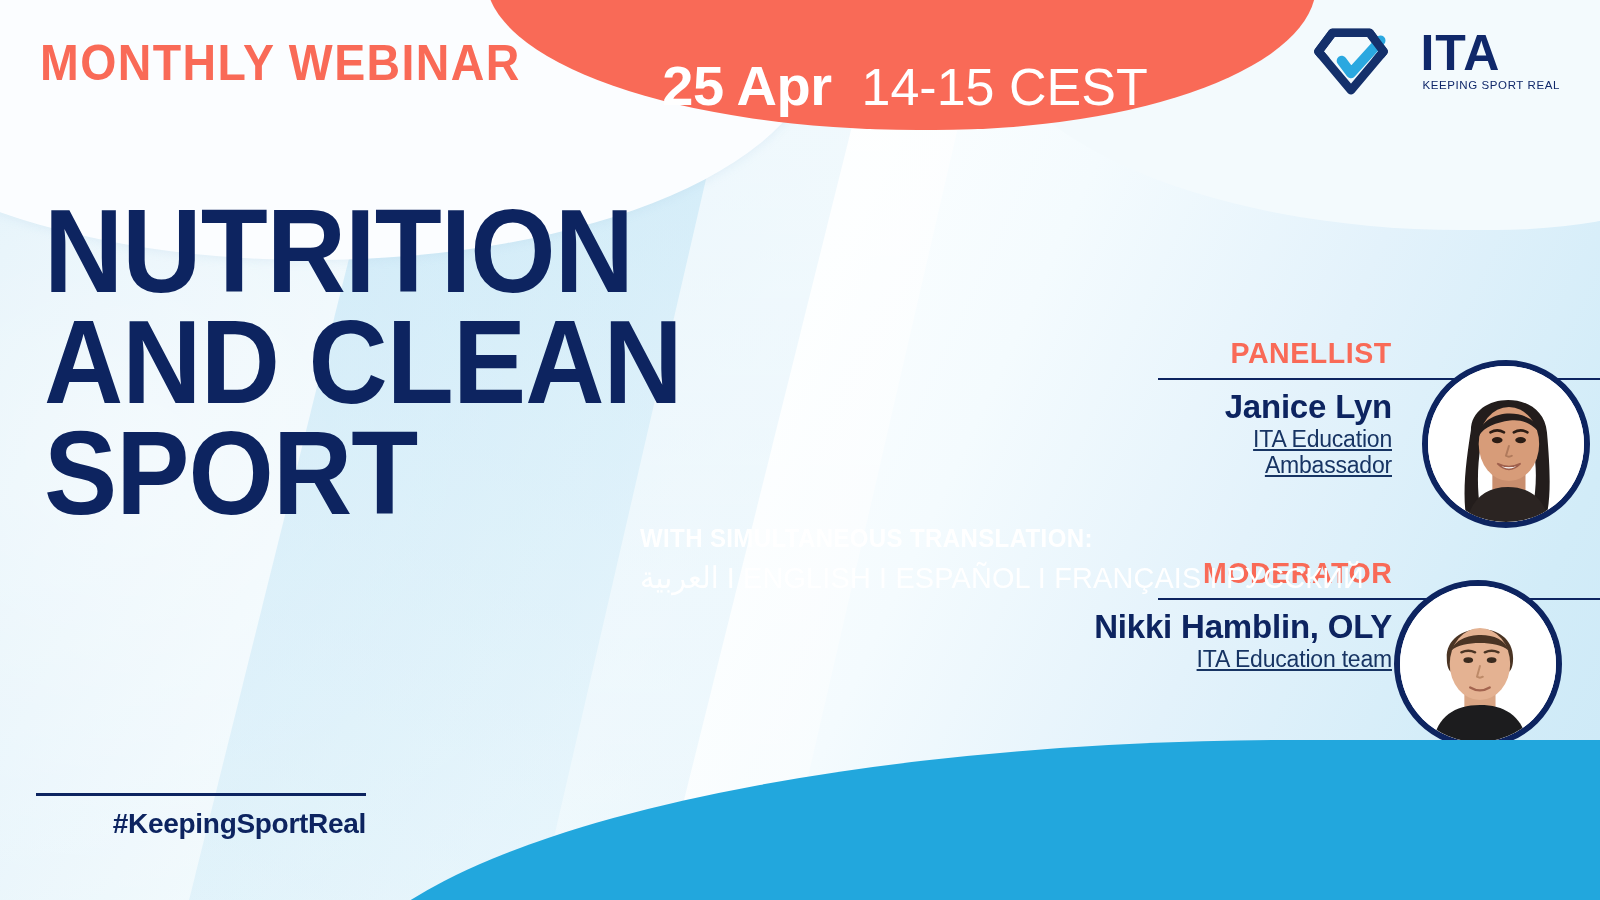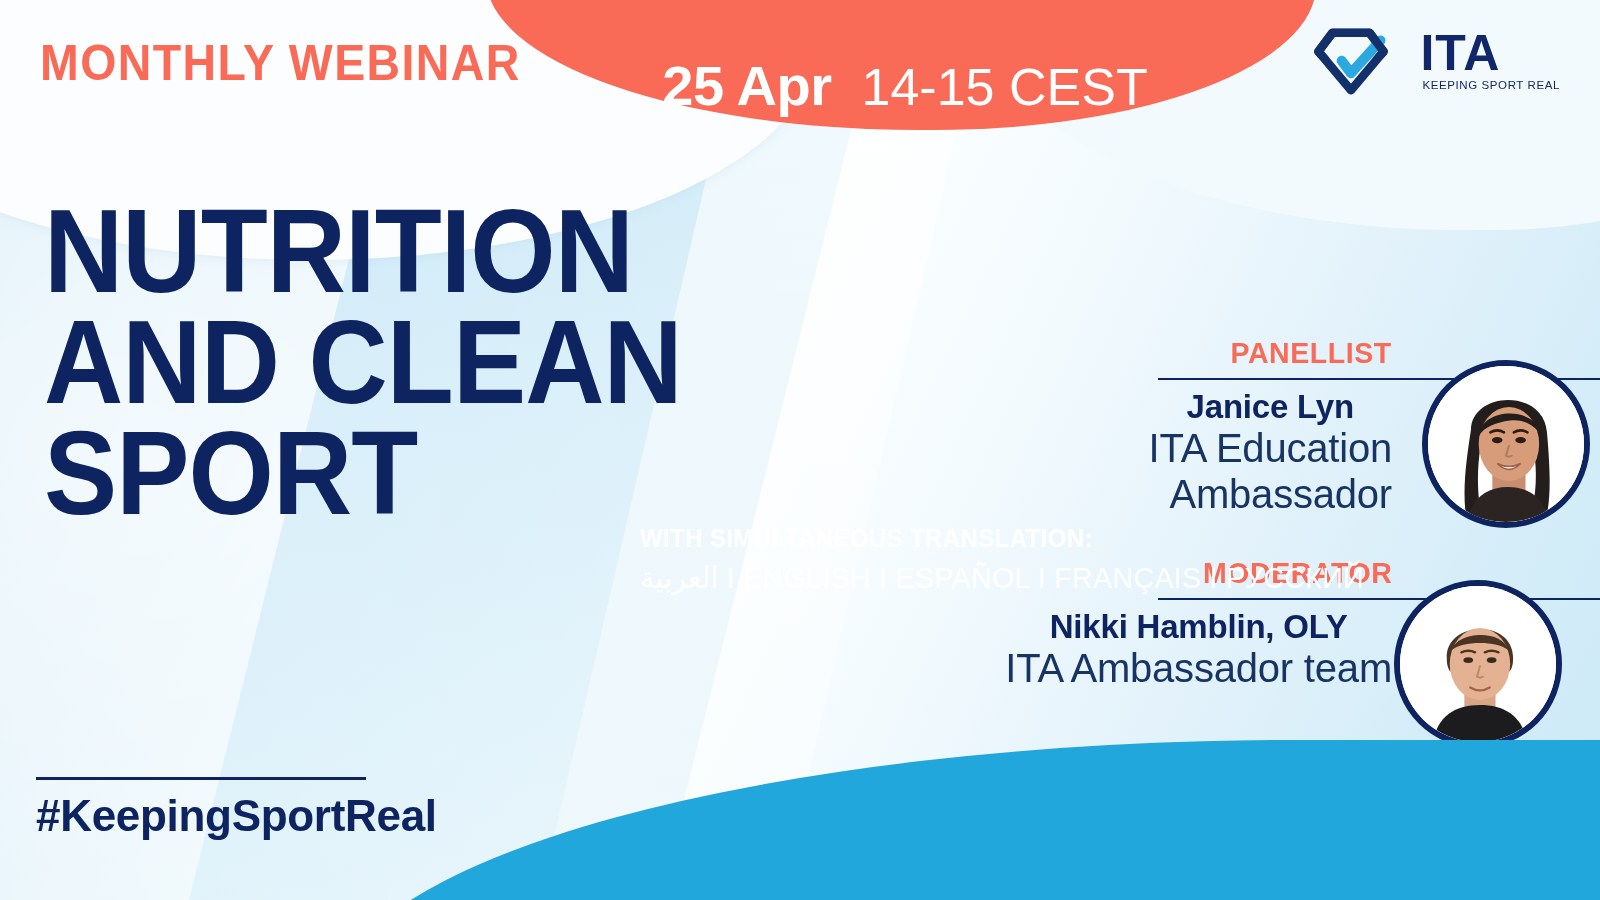--- a/index.html
+++ b/index.html
@@ -183,21 +183,21 @@
     width: 330px;
   }
   .hashtag-rule {
     height: 3px;
     background: #0d2460;
     width: 330px;
     margin-bottom: 14px;
   }
   .hashtag {
     color: #0d2460;
-    font-size: 44px;
+    font-size: 28px;
     font-weight: 700;
     letter-spacing: -.3px;
     line-height: 1;
     text-align: right;
   }
 
   
   .speaker {
     position: absolute;
     right: 0;
@@ -237,25 +237,26 @@
     color: #0d2460;
     font-size: 33px;
     font-weight: 700;
     line-height: 1.16;
     letter-spacing: -.2px;
     white-space: nowrap;
     text-align: center;
   }
   .spk-affil {
     color: #173463;
-    font-size: 40px;
+    font-size: 23px;
     font-weight: 400;
     line-height: 1.14;
     letter-spacing: -.2px;
     white-space: nowrap;
+    text-decoration: underline;
   }
   .spk-photo {
     position: absolute;
     top: 24px;
     width: 168px;
     height: 168px;
     border-radius: 50%;
     border: 6px solid #0d2460;
     background: #ffffff;
     overflow: hidden;
@@ -380,21 +381,21 @@
         <path d="M71 100 Q83 112 95 100 Q83 106 71 100 Z" fill="#ffffff" stroke="#9e5f4c" stroke-width="1.6"></path>
       </svg>
     </div>
   </div>
 
   <div class="speaker moderator">
     <div class="spk-role">MODERATOR</div>
     <div class="spk-rule"></div>
     <div class="spk-text">
       <div class="spk-name">Nikki Hamblin, OLY</div>
-      <div class="spk-affil">ITA Ambassador team</div>
+      <div class="spk-affil">ITA Education team</div>
     </div>
     <div class="spk-photo">
       <svg viewBox="0 0 160 160">
         <rect width="160" height="160" fill="#ffffff"></rect>
 
         <path d="M66 100 L98 100 L98 128 C98 140 66 140 66 128 Z" fill="#d9a584"></path>
 
         <path d="M34 160 C38 134 56 122 82 122 C108 122 126 134 130 160 Z" fill="#1c1c1e"></path>
 
         <path d="M48 74 C46 36 116 32 116 74 C116 82 114 86 112 88 C112 62 96 52 82 52 C68 52 52 62 52 88 C50 86 48 82 48 74 Z" fill="#4a3424"></path>

